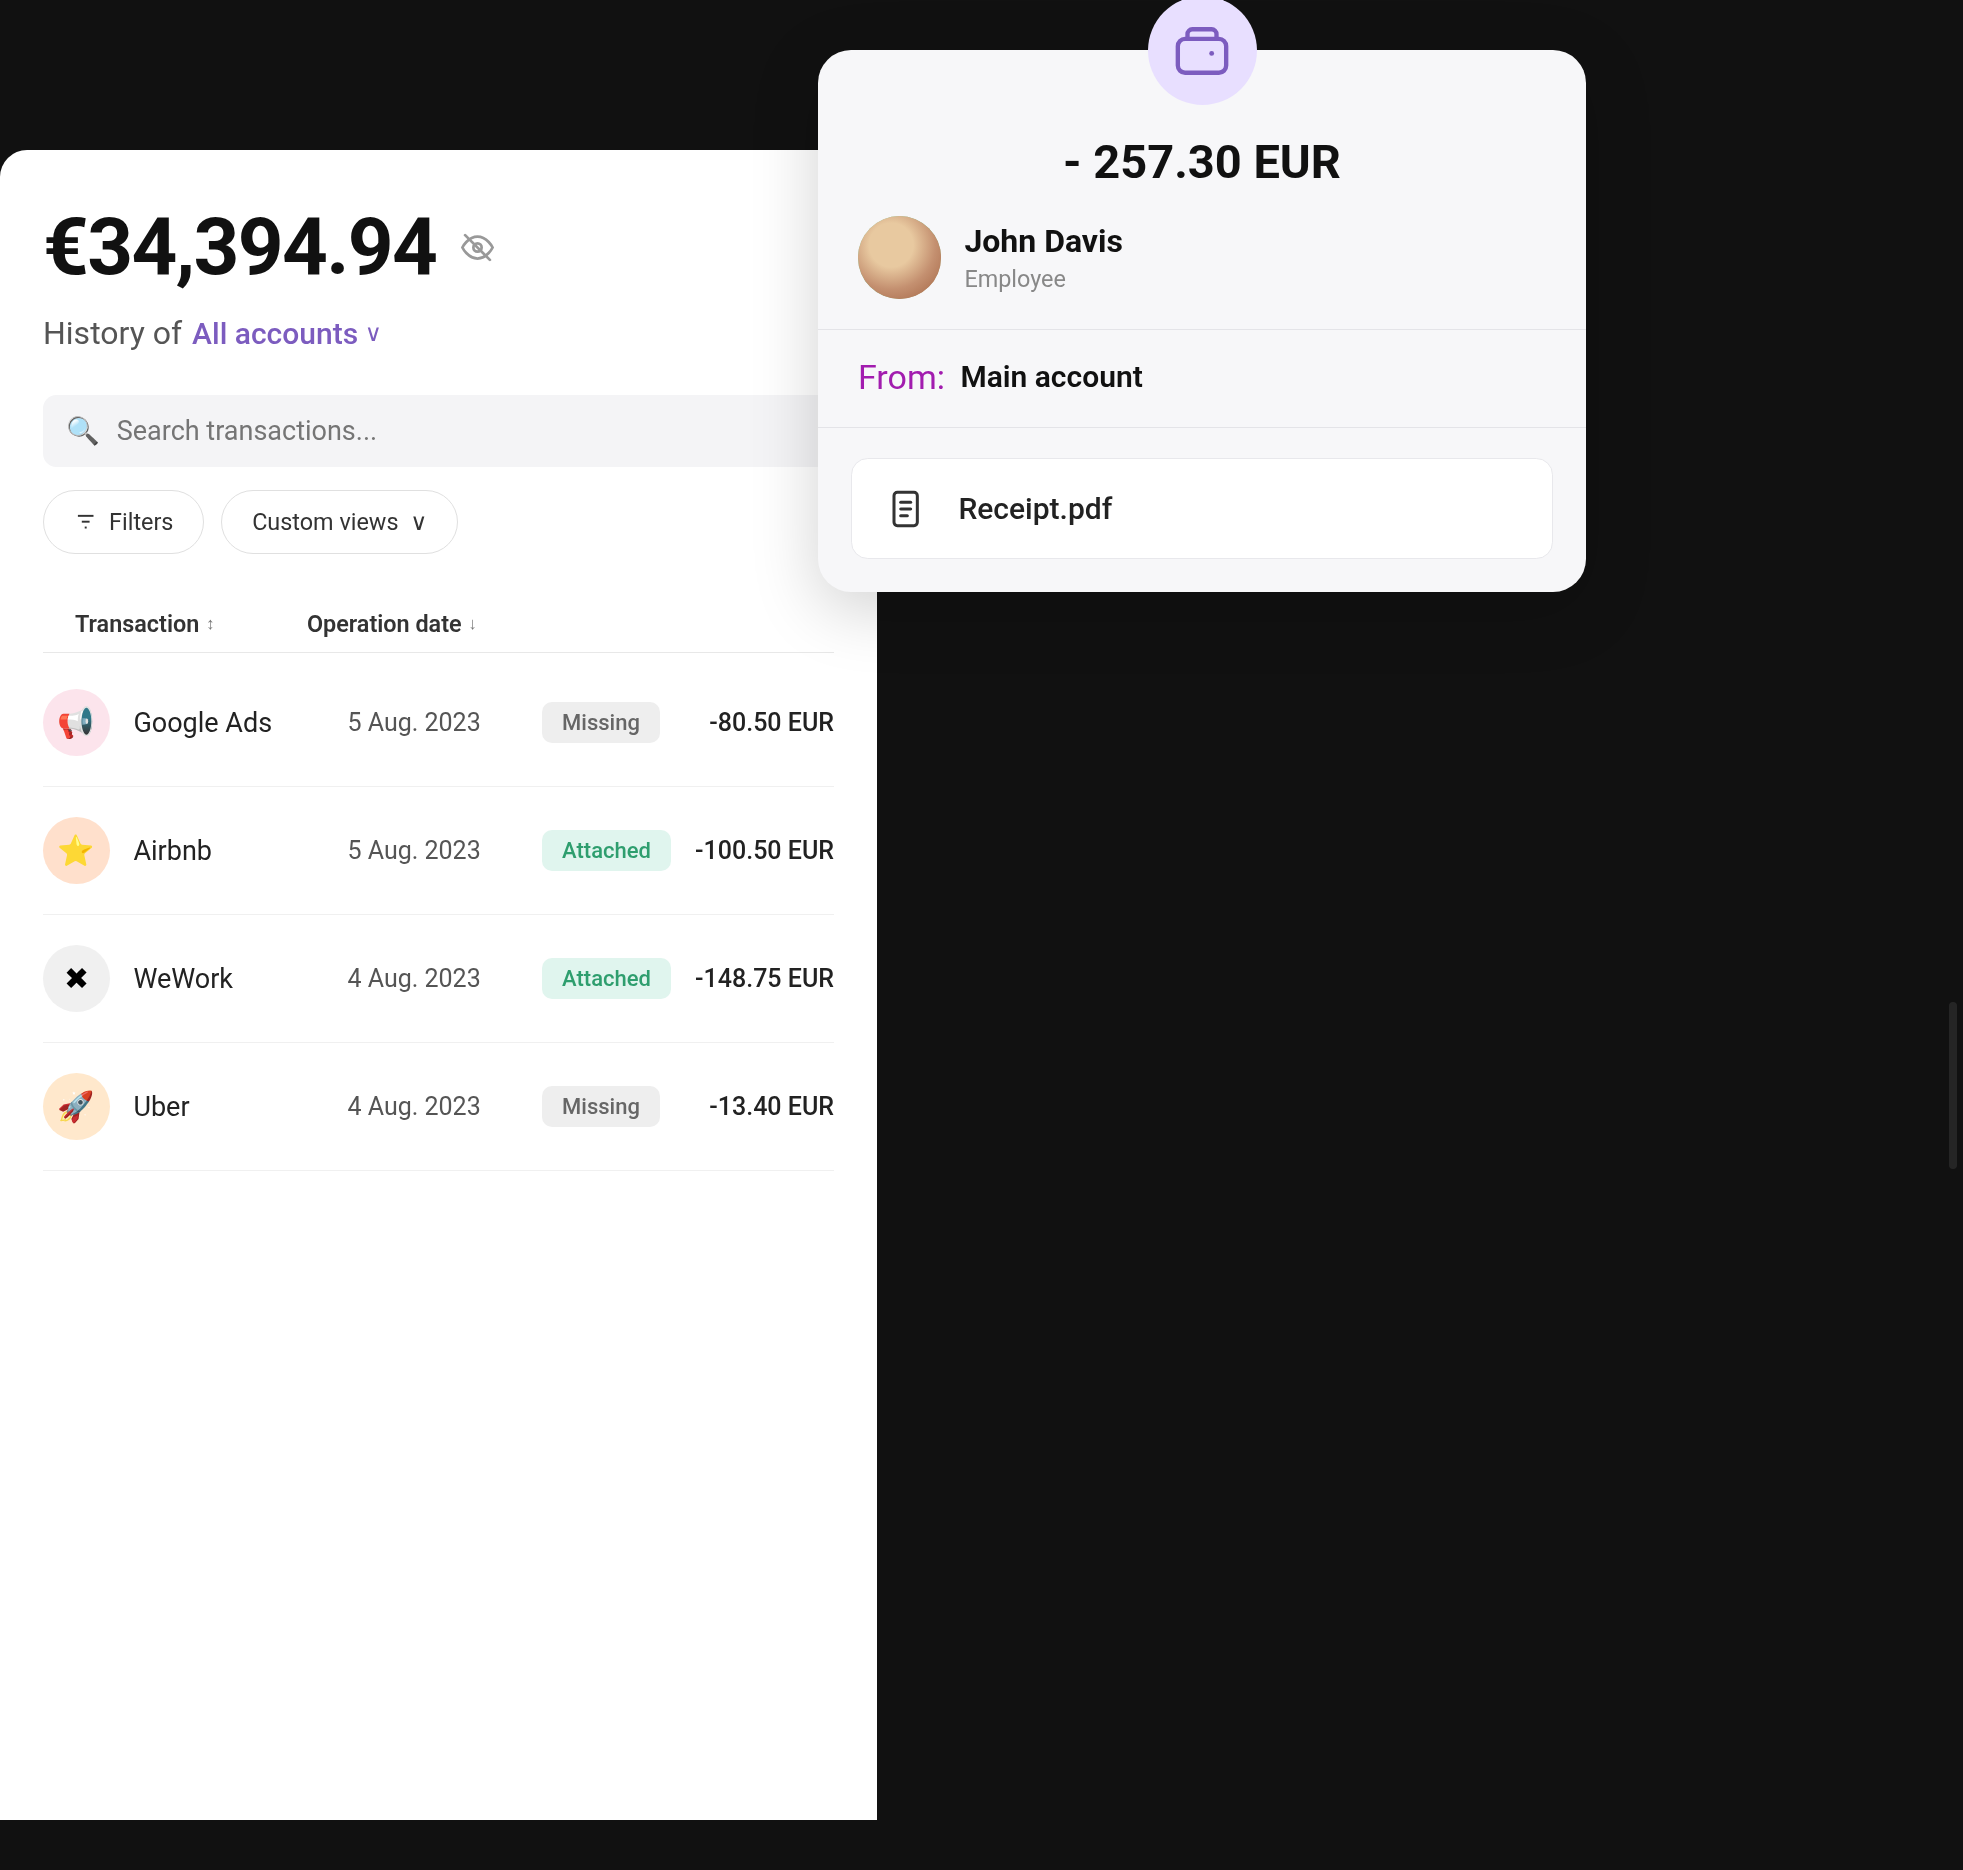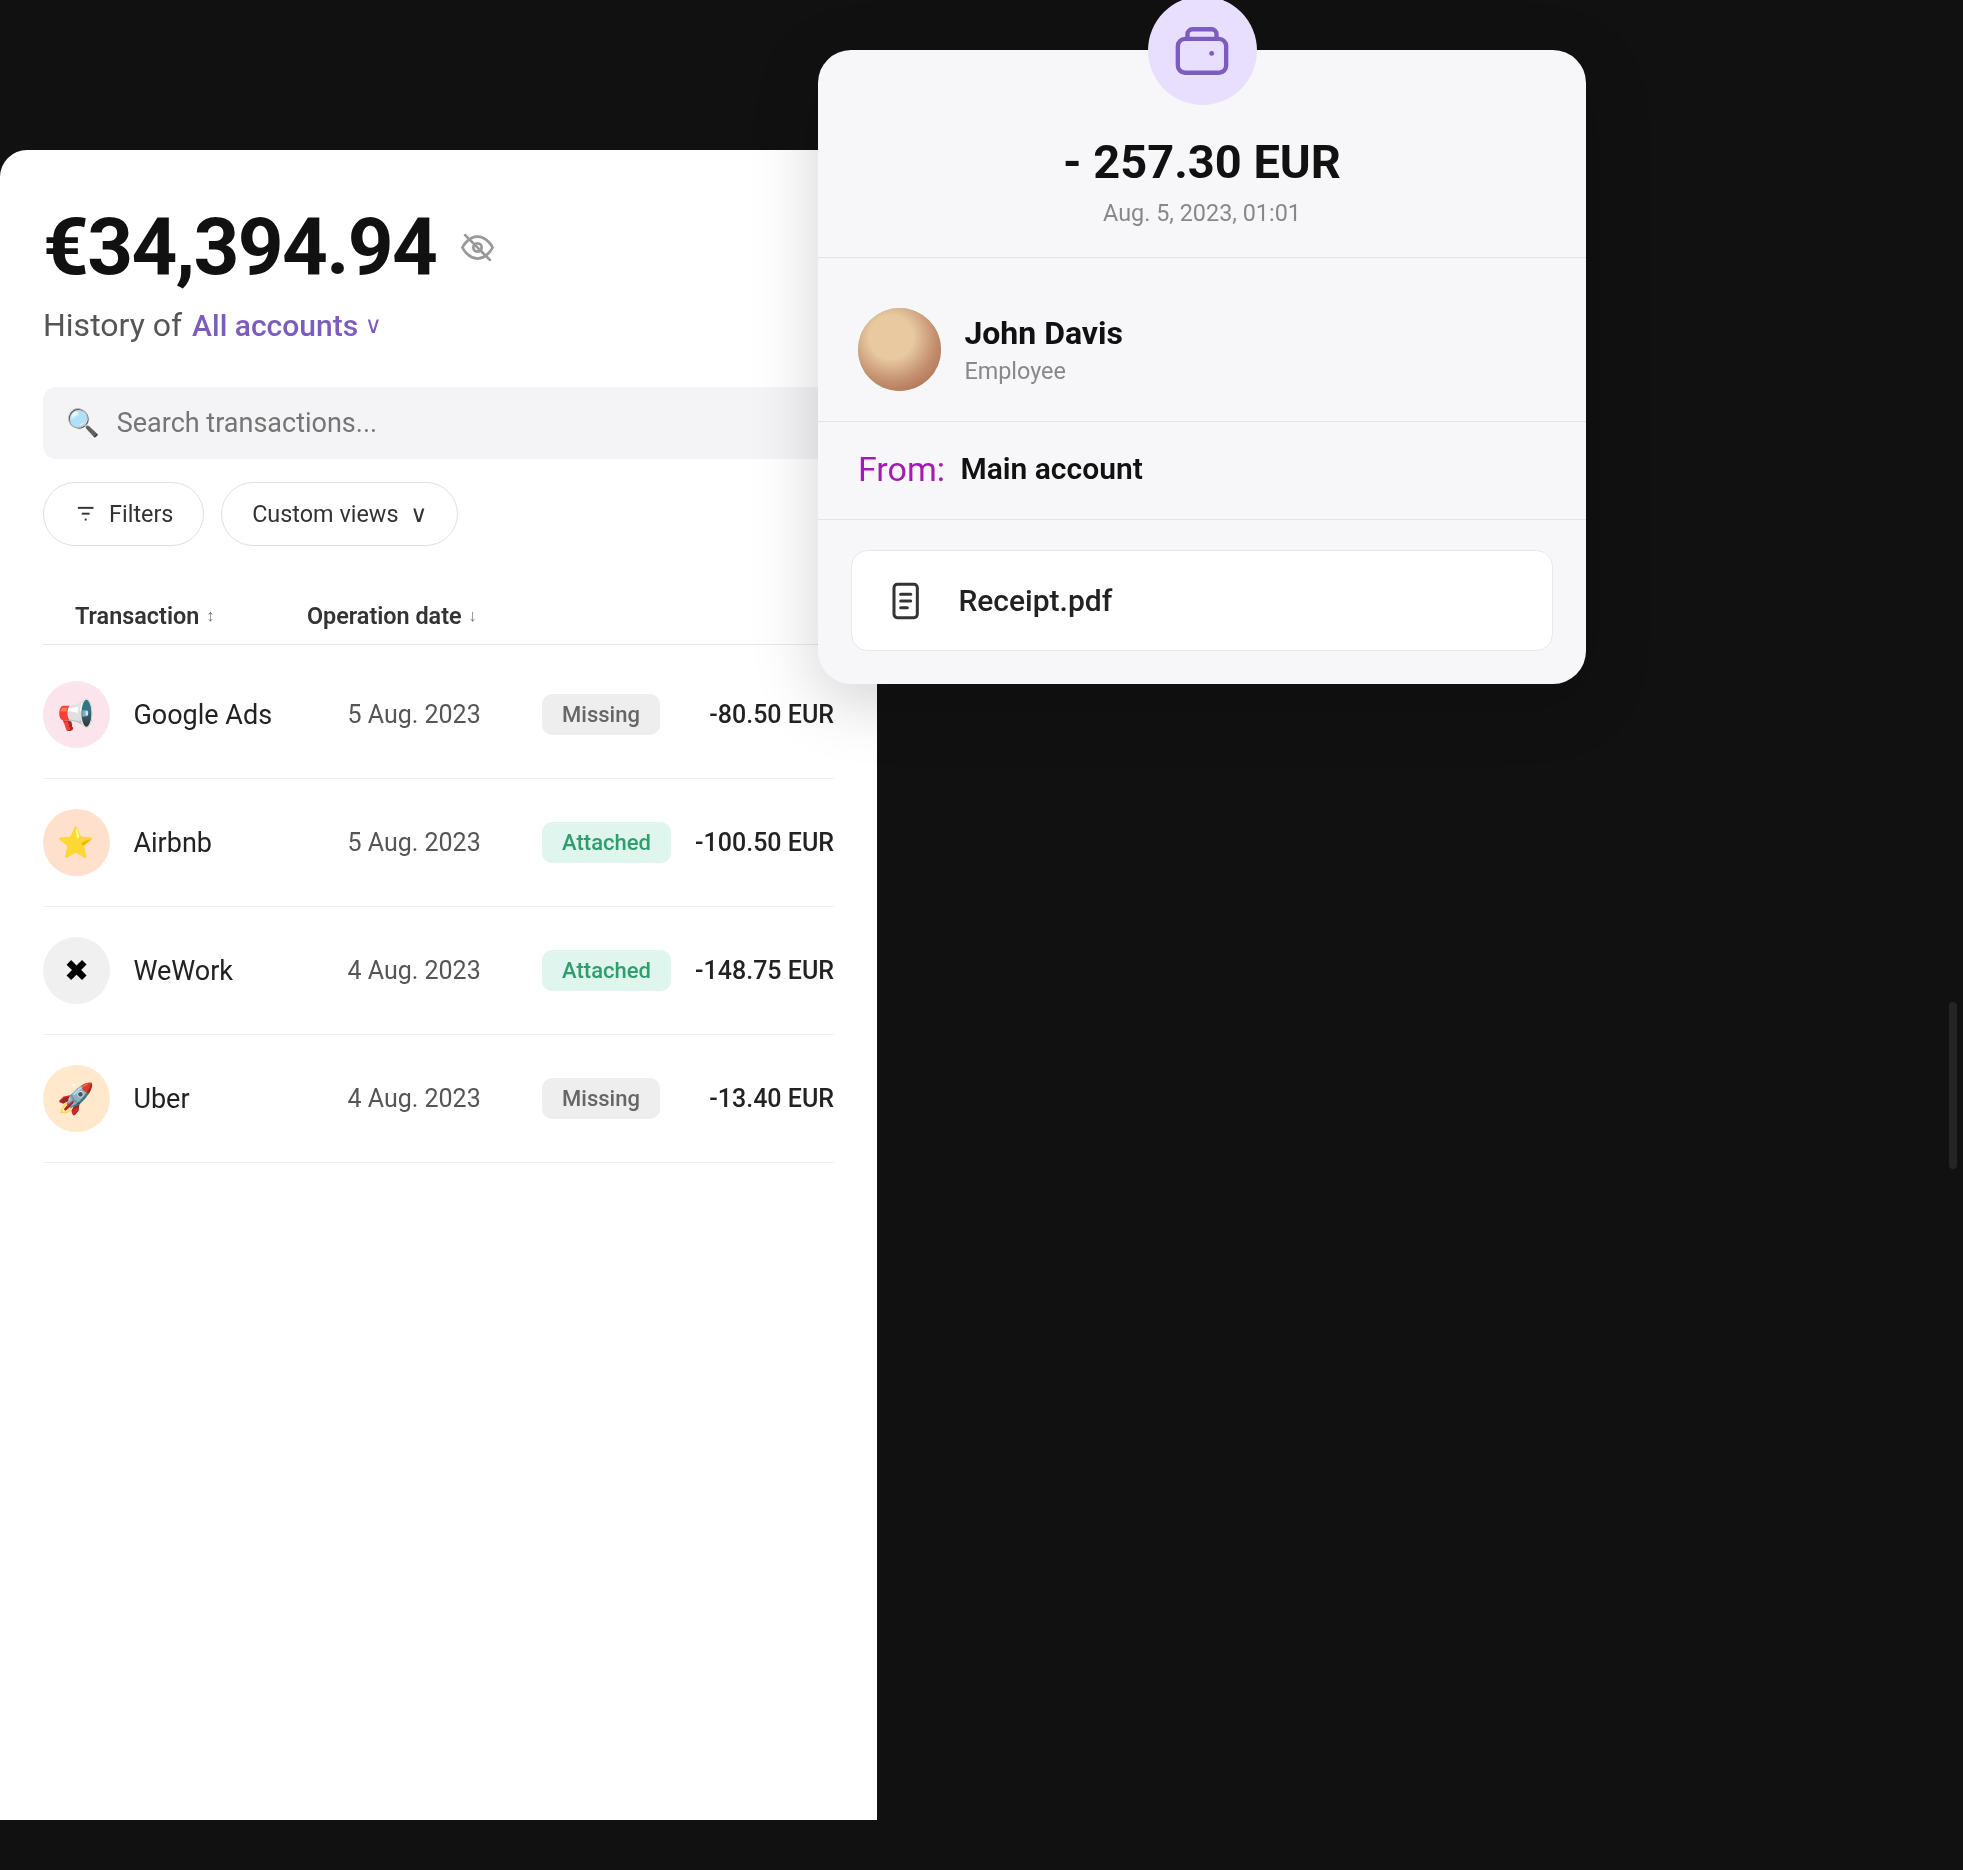--- a/index.html
+++ b/index.html
@@ -25,21 +25,21 @@
       height: 1670px;
       background: #ffffff;
       border-radius: 27px 27px 0 0;
       padding: 50px 43px;
     }
 
     .balance-row {
       display: flex;
       align-items: center;
       gap: 20px;
-      margin-bottom: 12px;
+      margin-bottom: 20px;
     }
 
     .balance-amount {
       font-size: 80px;
       font-weight: 700;
       color: #111;
       letter-spacing: -1.7px;
     }
 
     .eye-icon {
@@ -476,21 +476,20 @@
 
   <div class="wallet-icon-circle">
     <svg viewBox="0 0 24 24" fill="none" stroke="#7c5cbf" stroke-width="1.8" stroke-linecap="round" stroke-linejoin="round">
       <rect x="2" y="7" width="20" height="14" rx="3"></rect>
       <path d="M16 14a1 1 0 1 0 0-2 1 1 0 0 0 0 2z" fill="#7c5cbf" stroke="none"></path>
       <path d="M6 7V5a2 2 0 0 1 2-2h8a2 2 0 0 1 2 2v2"></path>
     </svg>
   </div>
 
   <div class="card-amount">- 257.30 EUR</div>
-  <div class="card-datetime">Aug. 5, 2023, 01:01</div>
 
   <div class="card-user-section">
     <div class="avatar">
       <div class="avatar-inner"></div>
     </div>
     <div>
       <div class="user-name">John Davis</div>
       <div class="user-role">Employee</div>
     </div>
   </div>

